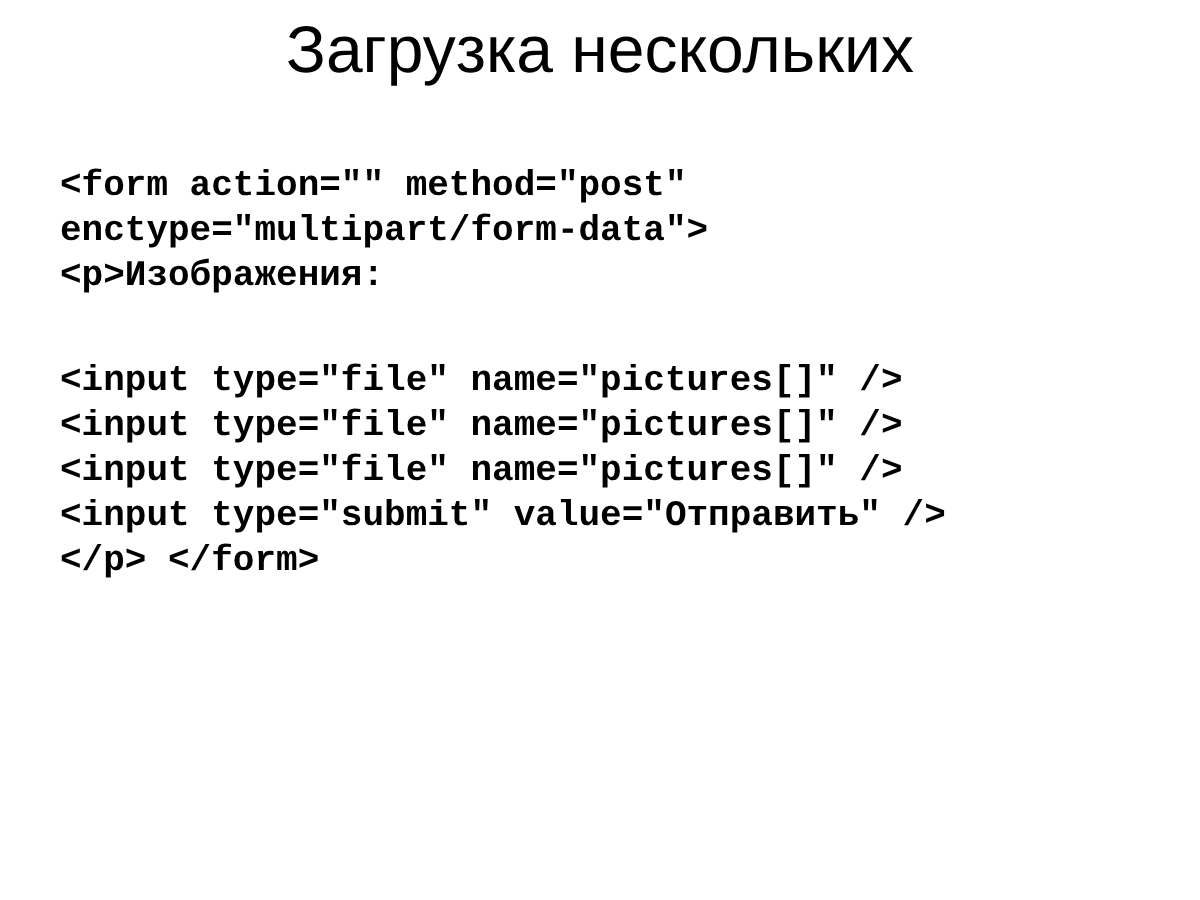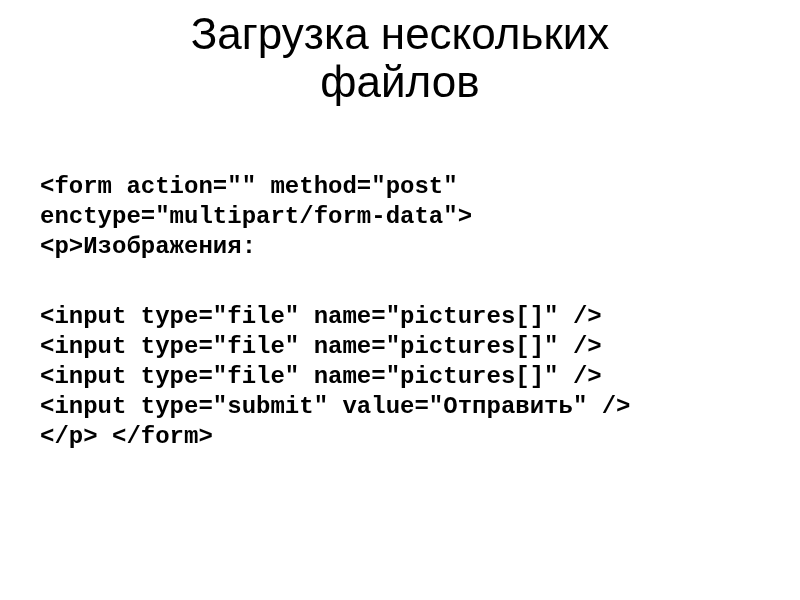--- a/index.html
+++ b/index.html
@@ -15,42 +15,41 @@
     width: 800px;
     height: 600px;
     box-sizing: border-box;
     padding: 10px 40px 0 40px;
   }
   .title {
     text-align: center;
     font-size: 44px;
     font-weight: 400;
     line-height: 1.1;
-    margin: 0 0 35px 0;
+    margin: 0 0 22px 0;
     font-family: Arial, Helvetica, sans-serif;
   }
   .code {
     font-family: "Courier New", Courier, monospace;
     font-size: 24px;
     font-weight: bold;
     line-height: 1.25;
     white-space: pre;
   }
   .code .gap {
     display: block;
     height: 10px;
   }
 </style>
 </head>
 <body>
 
 <div class="slide">
   <h1 class="title">
     <span>Загрузка нескольких</span><br>
-    <span>файлов</span>
   </h1>
   <div class="code">
 <span>&lt;form action="" method="post"</span>
 <span>enctype="multipart/form-data"&gt;</span>
 <span>&lt;p&gt;Изображения:</span><span class="gap"></span>
 <span>&lt;input type="file" name="pictures[]" /&gt;</span>
 <span>&lt;input type="file" name="pictures[]" /&gt;</span>
 <span>&lt;input type="file" name="pictures[]" /&gt;</span>
 <span>&lt;input type="submit" value="Отправить" /&gt;</span>
 <span>&lt;/p&gt; &lt;/form&gt;</span>

